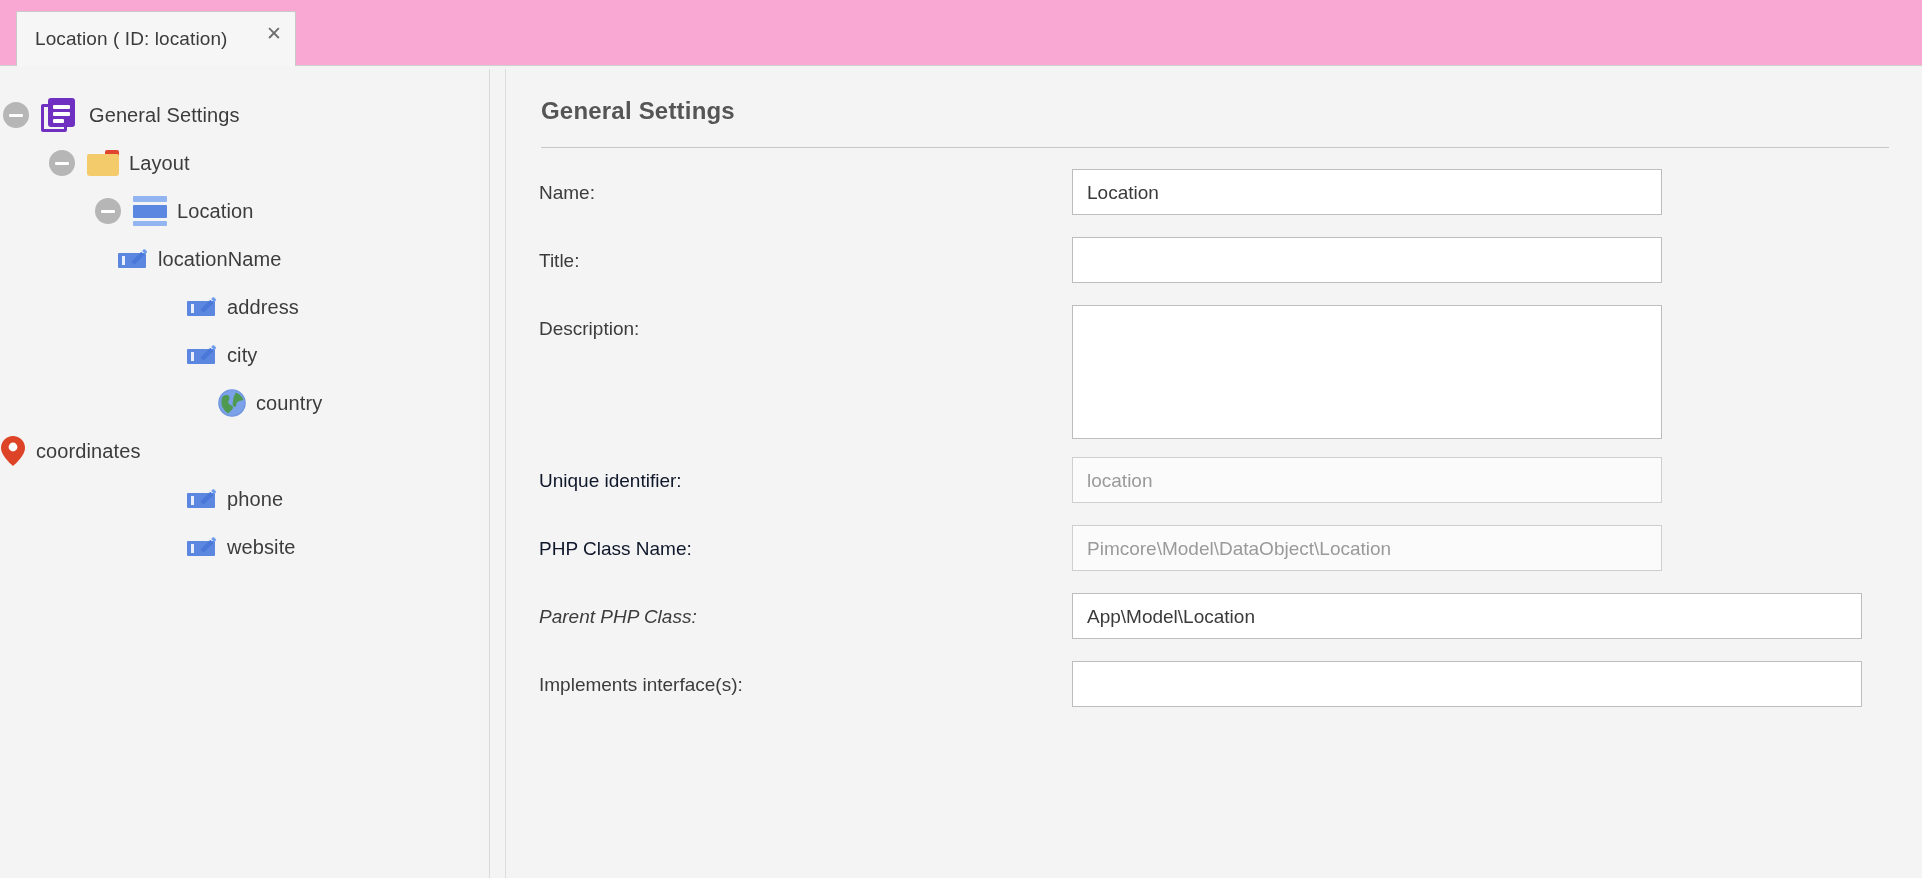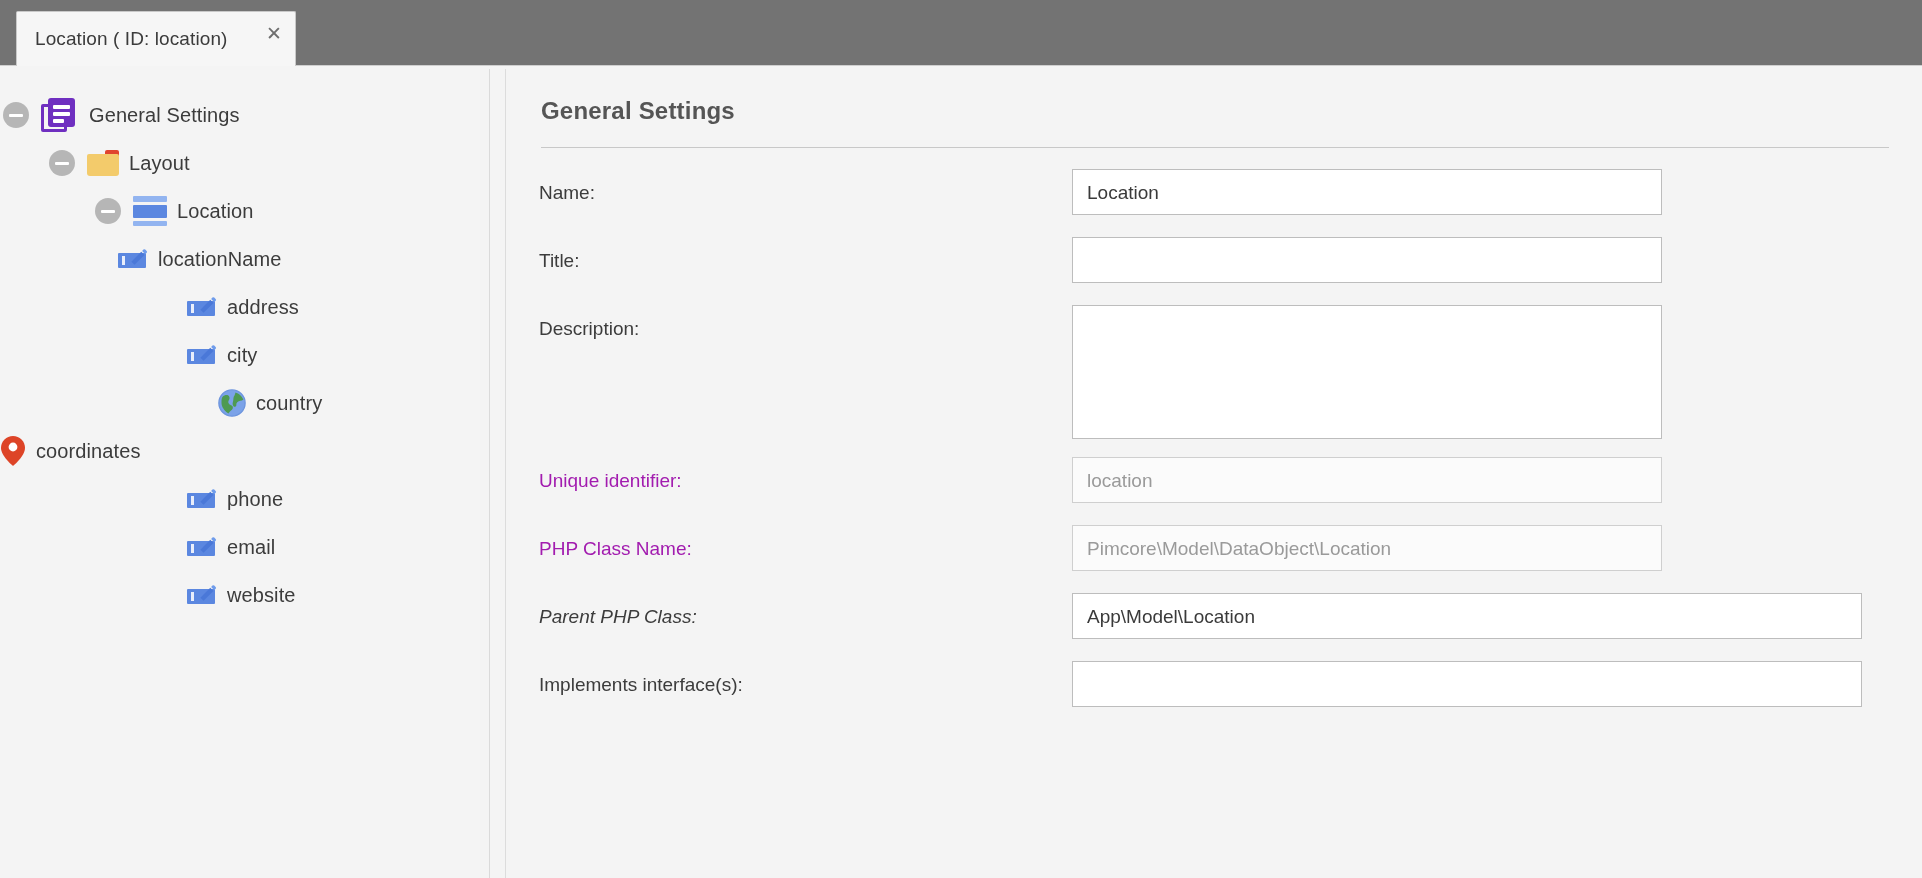--- a/index.html
+++ b/index.html
@@ -9,21 +9,21 @@
     overflow: hidden;
     background: #f4f4f4;
     font-family: "Liberation Sans", sans-serif;
     -webkit-font-smoothing: antialiased;
   }
 
   
   #tabbar {
     position: absolute; left: 0; top: 0;
     width: 1922px; height: 66px;
-    background: #737373;
+    background: #f9a8d4;
     border-bottom: 1px solid #cfcfcf;
   }
   .tab {
     position: absolute;
     left: 16px; top: 11px;
     width: 280px; height: 55px;
     background: #f6f6f6;
     border: 1px solid #c9c9c9;
     border-bottom: none;
     border-radius: 2px 2px 0 0;
@@ -202,21 +202,21 @@
     left: 0;
     width: 1417px;
   }
   .flabel {
     position: absolute;
     left: 33px;
     font-size: 19px;
     color: #3c3c3c;
     white-space: nowrap;
   }
-  .flabel.dim { color: #a21caf; }
+  .flabel.dim { color: #0f172a; }
 
   .finput {
     position: absolute;
     background: #ffffff;
     border: 1px solid #bdbdbd;
     font-size: 19px;
     color: #3a3a3a;
     padding: 0 14px;
     line-height: 1;
     display: flex;
@@ -335,31 +335,20 @@
         </div>
         <div class="tree-row" style="padding-left: 187px;">
           <span class="ticon icon-input" style="margin-left: 0px;">
             <span class="rect"></span>
             <span class="caret"></span>
             <svg class="pencil" viewBox="0 0 24 24">
               <path d="M3 18.5 L15.5 6 L19.5 10 L7 22.5 Z" fill="#4a78d8"></path>
               <path d="M16.6 4.9 L18.2 3.3 a1.6 1.6 0 0 1 2.3 0 l1.8 1.8 a1.6 1.6 0 0 1 0 2.3 L20.6 9 Z" fill="#6f9ceb"></path>
             </svg>
           </span>
-          <span class="tree-label">email</span>
-        </div>
-        <div class="tree-row" style="padding-left: 187px;">
-          <span class="ticon icon-input" style="margin-left: 0px;">
-            <span class="rect"></span>
-            <span class="caret"></span>
-            <svg class="pencil" viewBox="0 0 24 24">
-              <path d="M3 18.5 L15.5 6 L19.5 10 L7 22.5 Z" fill="#4a78d8"></path>
-              <path d="M16.6 4.9 L18.2 3.3 a1.6 1.6 0 0 1 2.3 0 l1.8 1.8 a1.6 1.6 0 0 1 0 2.3 L20.6 9 Z" fill="#6f9ceb"></path>
-            </svg>
-          </span>
           <span class="tree-label">website</span>
         </div>
       </div>
   </div>
 
   <div id="content-panel">
     <div id="form-head">
       <div id="form-title">General Settings</div>
     </div>
     <div id="title-rule"></div>

